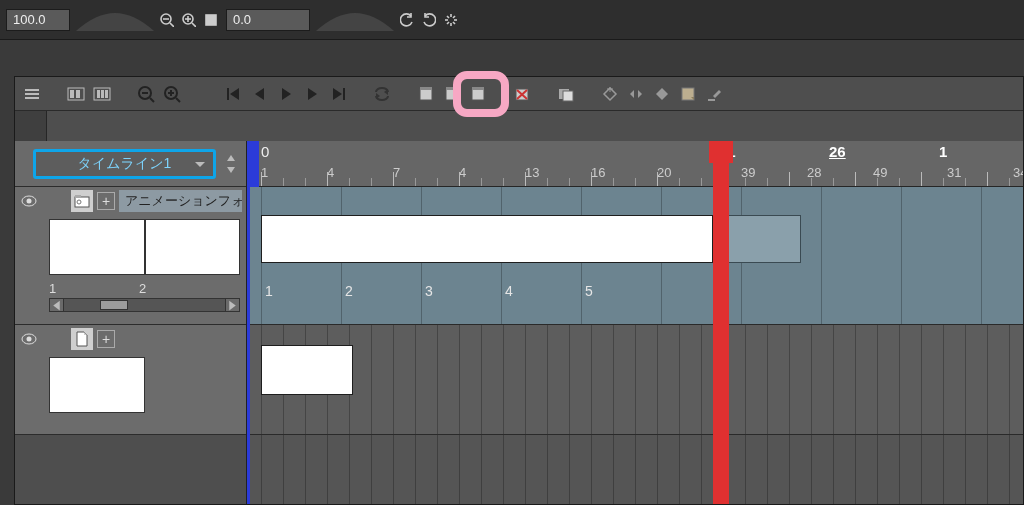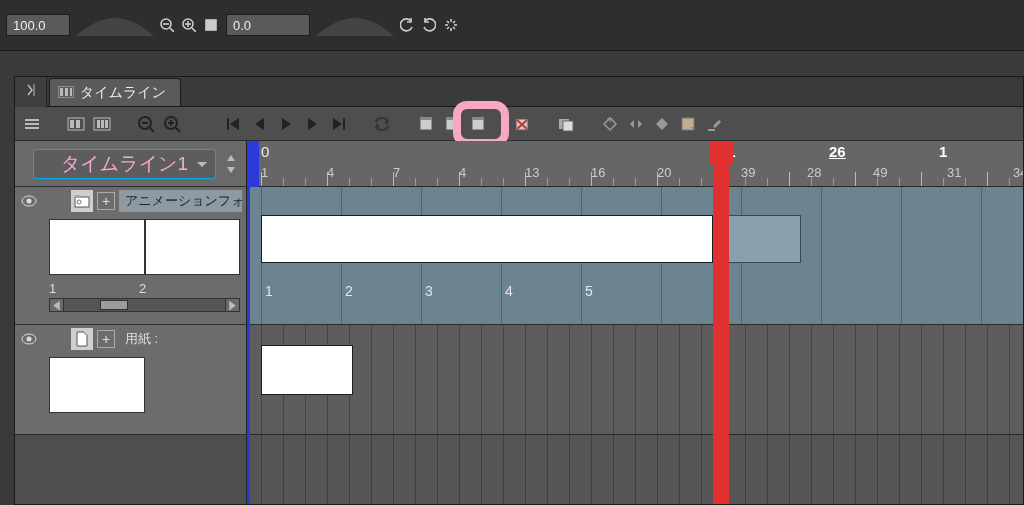--- a/index.html
+++ b/index.html
@@ -1,18 +1,18 @@
 <!DOCTYPE html>
 <html><head>
 <meta charset="utf-8">
 <style>
   html,body{margin:0;padding:0;background:#3a3a3a;font-family:"Hiragino Kaku Gothic Pro","Meiryo",sans-serif;color:#ddd;font-size:13px;overflow:hidden;width:1024px;height:505px}
   *{box-sizing:border-box}
   
-  .topbar{height:51px;background:#2e2e2e;display:flex;align-items:center;border-bottom:1px solid #1a1a1a;position:relative}
+  .topbar{height:40px;background:#2e2e2e;display:flex;align-items:center;border-bottom:1px solid #1a1a1a;position:relative}
   .topbar .field{background:#5a5a5a;border:1px solid #1c1c1c;color:#eee;height:22px;display:flex;align-items:center;padding:0 6px;font-size:13px}
   .topbar .f1{width:64px;margin-left:6px}
   .topbar .wave{width:78px;height:22px;margin-left:6px;background:#2e2e2e;position:relative;overflow:hidden}
   .topbar .wave svg{position:absolute;inset:0}
   .tbicon{width:18px;height:18px;margin-left:4px;display:flex;align-items:center;justify-content:center;color:#ccc;border:1px solid transparent}
   .tbicon svg{width:14px;height:14px;stroke:#ccc;fill:none;stroke-width:1.6}
   .topbar .f2{width:84px;margin-left:6px}
   
   .gap{height:42px;background:#3a3a3a}
   
@@ -24,21 +24,21 @@
   .tab .tic svg{width:16px;height:12px}
   .toolbar{height:34px;background:#4e4e4e;display:flex;align-items:center;padding-left:6px;gap:4px;border-bottom:1px solid #2a2a2a;position:relative}
   .tbtn{width:22px;height:22px;display:flex;align-items:center;justify-content:center}
   .tbtn svg{width:18px;height:18px}
   .tspace{width:14px}
   .highlight-ring{position:absolute;left:438px;top:-6px;width:56px;height:46px;border:8px solid #f7a8c4;border-radius:14px;pointer-events:none}
   
   .bodyarea{position:absolute;left:0;right:0;top:64px;bottom:0;display:flex}
   .leftcol{width:232px;background:#4e4e4e;border-right:1px solid #222;position:relative}
   .ruler-left{height:46px;background:#6a6a6a;border-bottom:1px solid #2c2c2c;display:flex;align-items:center;position:relative}
-  .ruler-left .dd{flex:1;height:30px;margin:0 6px 0 18px;background:#5d5d5d;border:1px solid #0ea5e9;border-radius:3px;display:flex;align-items:center;justify-content:center;font-size:19px;color:#f9a8d4;position:relative}
+  .ruler-left .dd{flex:1;height:30px;margin:0 6px 0 18px;background:#5d5d5d;border:3px solid #0ea5e9;border-radius:3px;display:flex;align-items:center;justify-content:center;font-size:14px;color:#7dd3fc;position:relative}
   .ruler-left .dd:after{content:"";position:absolute;right:8px;top:50%;margin-top:-2px;border:5px solid transparent;border-top-color:#bbb}
   .ruler-left .arrows{width:18px;display:flex;flex-direction:column;gap:2px;margin-right:6px}
   .ruler-left .arrows div{height:10px;display:flex;align-items:center;justify-content:center}
   .ruler-left .arrows svg{width:10px;height:8px}
   .trackhdr{border-bottom:1px solid #2c2c2c;background:#6c6c6c}
   .trackhdr.t1{height:138px}
   .trackhdr.t2{height:110px}
   .hdr-row{display:flex;align-items:center;height:28px;padding-left:4px;gap:4px}
   .eye{width:20px;display:flex;justify-content:center}
   .eye svg{width:16px;height:12px}
@@ -142,31 +142,20 @@
 <div class="gap"></div>
 
 <div class="panel">
   <div class="sidehandle">
     <div class="grip"><svg viewBox="0 0 10 14">
           <polyline points="2,2 6,7 2,12" stroke="#bbb" fill="none" stroke-width="1.5"></polyline>
           <line x1="8" y1="1" x2="8" y2="13" stroke="#bbb"></line>
         </svg></div>
   </div>
 
-  <div class="tabrow">
-    <div class="tab">
-      <span class="tic"><svg viewBox="0 0 16 12">
-            <rect x="0" y="0" width="16" height="12" fill="none" stroke="#bbb"></rect>
-            <rect x="2" y="2" width="3" height="8" fill="#bbb"></rect>
-            <rect x="7" y="2" width="3" height="8" fill="#bbb"></rect>
-            <rect x="12" y="2" width="2" height="8" fill="#bbb"></rect>
-          </svg></span>
-      <span>タイムライン</span>
-    </div>
-  </div>
 
   <div class="toolbar">
     <div class="tbtn">
         <svg viewBox="0 0 18 18">
           <rect x="2" y="4" width="14" height="2" fill="#bbb"></rect>
           <rect x="2" y="8" width="14" height="2" fill="#bbb"></rect>
           <rect x="2" y="12" width="14" height="2" fill="#bbb"></rect>
         </svg>
       </div>
     <div class="tspace"></div>
@@ -378,21 +367,20 @@
               </svg>
             </div>
           <div style="width:24px"></div>
           <div class="pageicon">
               <svg viewBox="0 0 16 16">
                 <polygon points="3,1 10,1 13,4 13,15 3,15" fill="#fff" stroke="#555"></polygon>
                 <polygon points="10,1 10,4 13,4" fill="#ccc"></polygon>
               </svg>
             </div>
           <div class="plusbox">+</div>
-          <div class="hdr-label" style="background:transparent;color:#ddd">用紙 :</div>
         </div>
         <div class="thumbs" style="margin-top:4px">
           <div class="th" style="flex:0 0 96px"></div>
         </div>
       </div>
     </div>
 
     <div class="rightcol">
       <div class="marker-line"></div>
 

